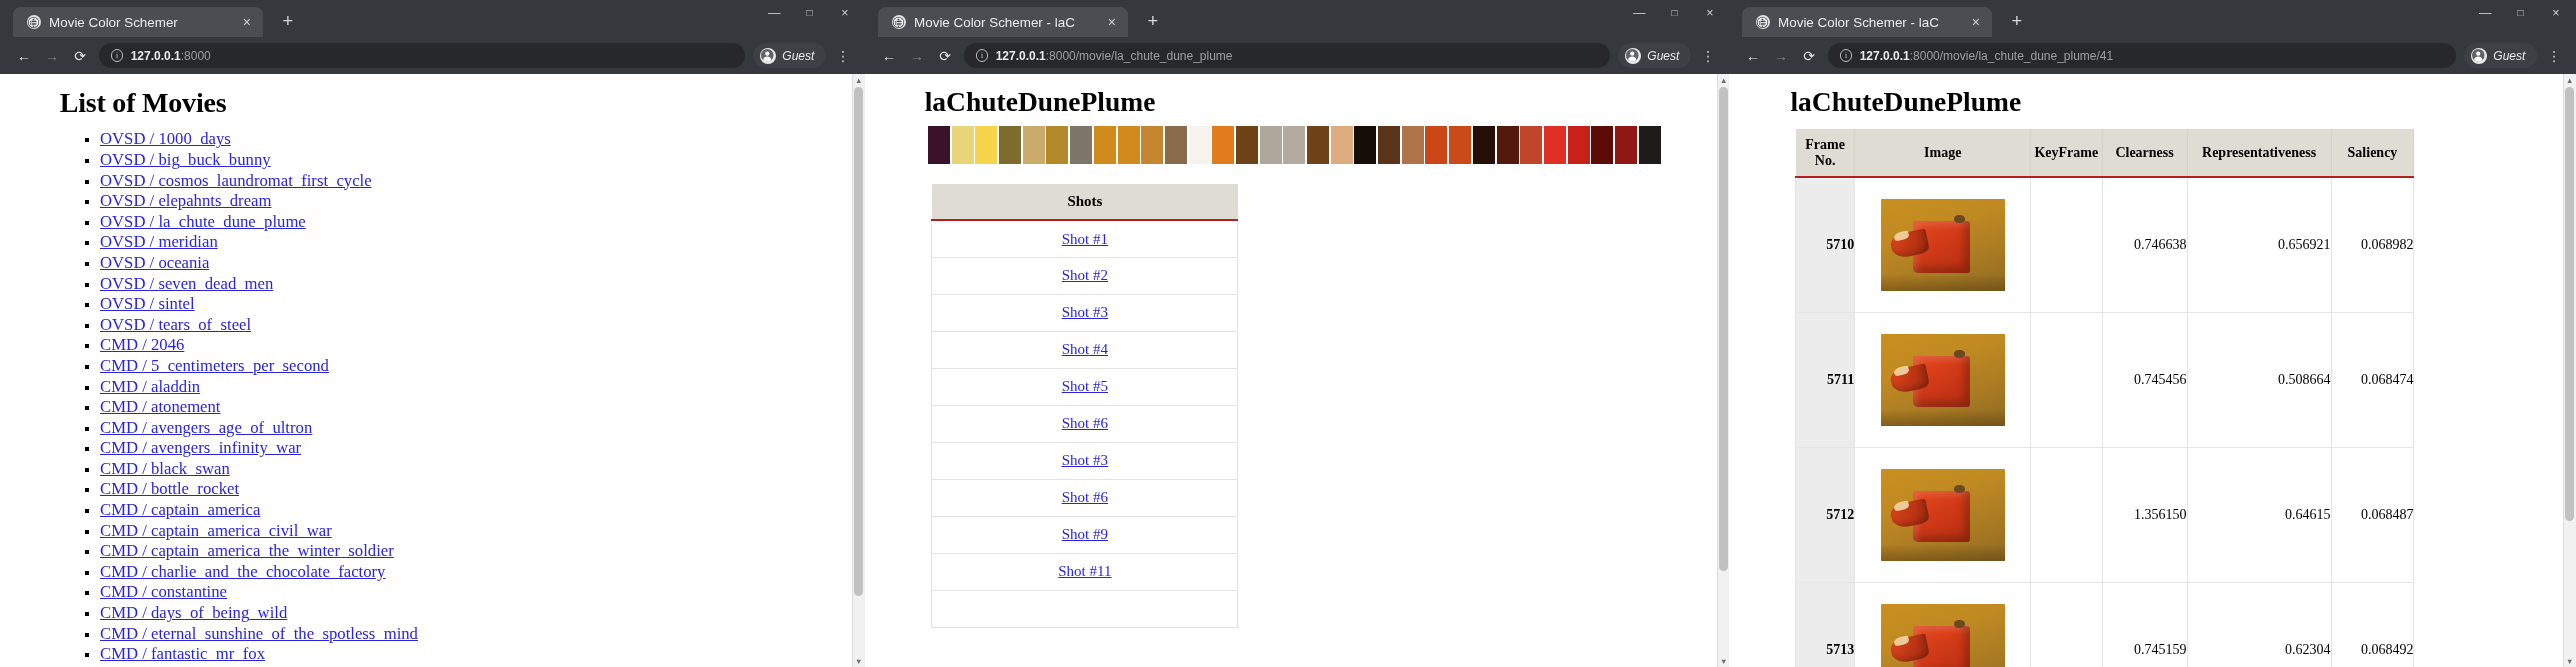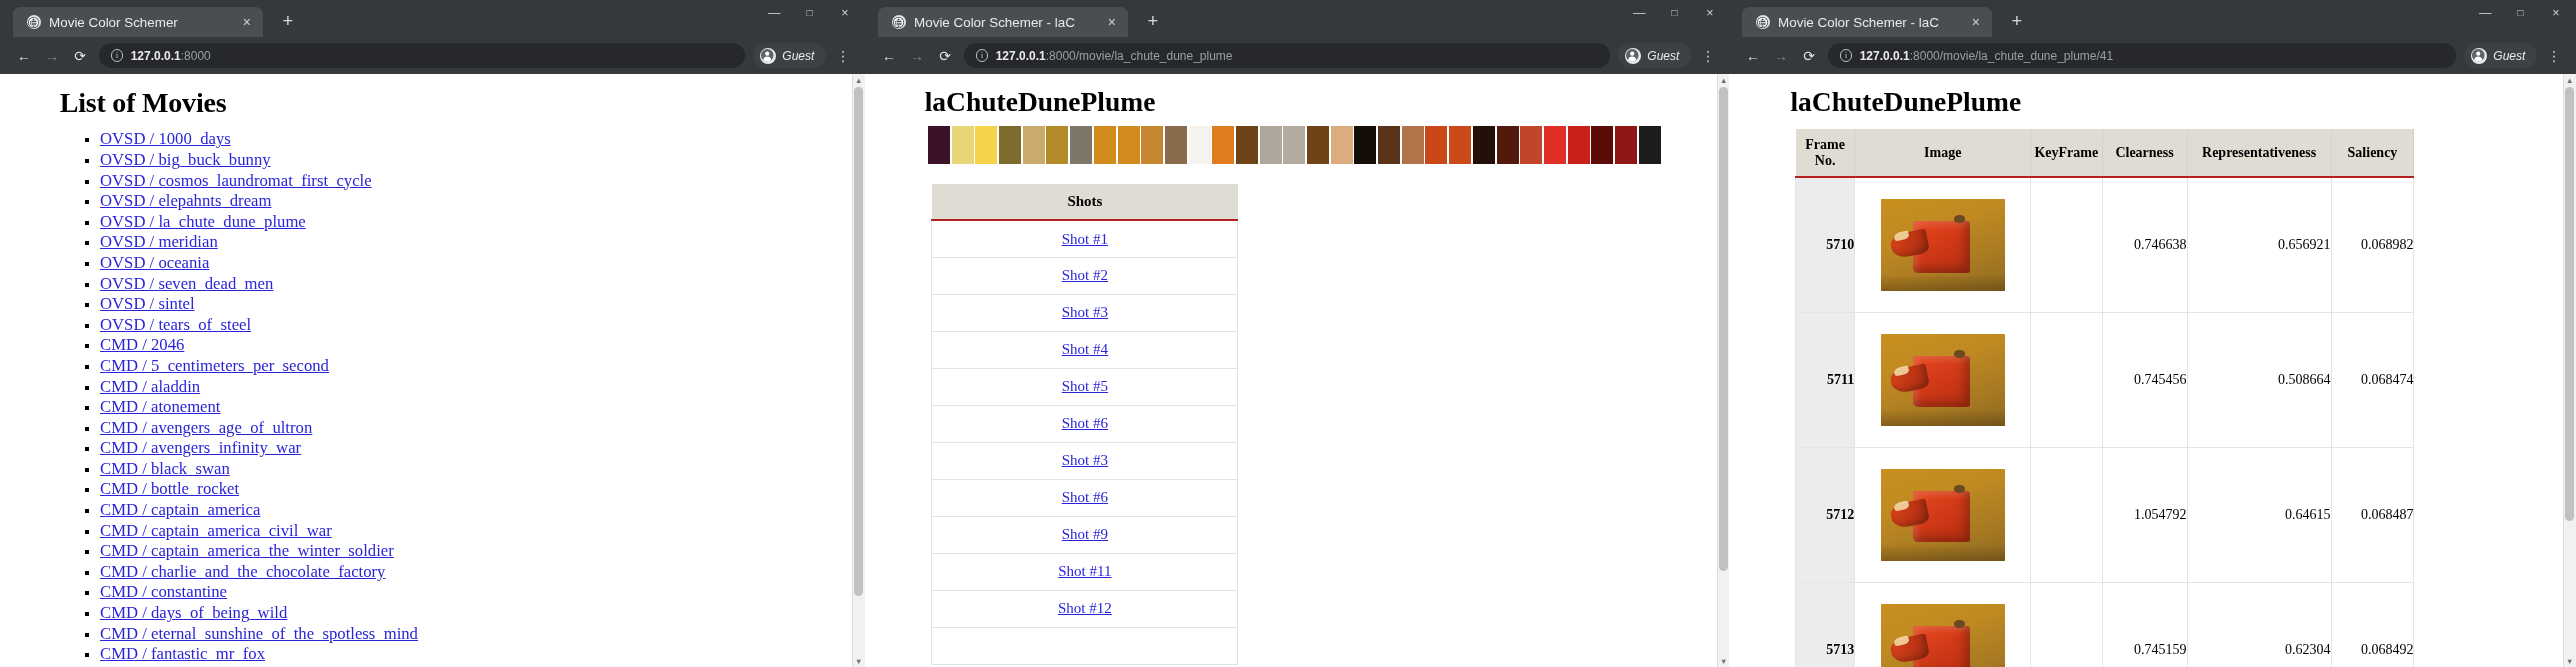--- a/index.html
+++ b/index.html
@@ -409,23 +409,20 @@
                 <tr>
                   <td><a>Shot #6</a></td>
                 </tr>
                 <tr>
                   <td><a>Shot #9</a></td>
                 </tr>
                 <tr>
                   <td><a>Shot #11</a></td>
                 </tr>
                 <tr>
-                  <td><a>Shot #12</a></td>
-                </tr>
-                <tr>
                   <td></td>
                 </tr>
               </tbody>
           </table>
         </div>
       </div>
       <div class="scrollbar">
         <div class="sb-arrow">▲</div>
         <div class="sb-thumb" style="top:13.4px; height:484px;"></div>
         <div class="sb-arrow bottom">▼</div>
@@ -535,21 +532,21 @@
                   <td>
                     <div class="thumb">
                       <div class="tissue"></div>
                       <div class="tail"></div>
                       <div class="tip"></div>
                       <div class="knot"></div>
                       <div class="shadow"></div>
                     </div>
                   </td>
                   <td></td>
-                  <td>1.054792</td>
+                  <td>1.356150</td>
                   <td>0.64615</td>
                   <td>0.068487</td>
                 </tr>
                 <tr>
                   <td class="frame-no">5713</td>
                   <td>
                     <div class="thumb">
                       <div class="tissue"></div>
                       <div class="tail"></div>
                       <div class="tip"></div>

